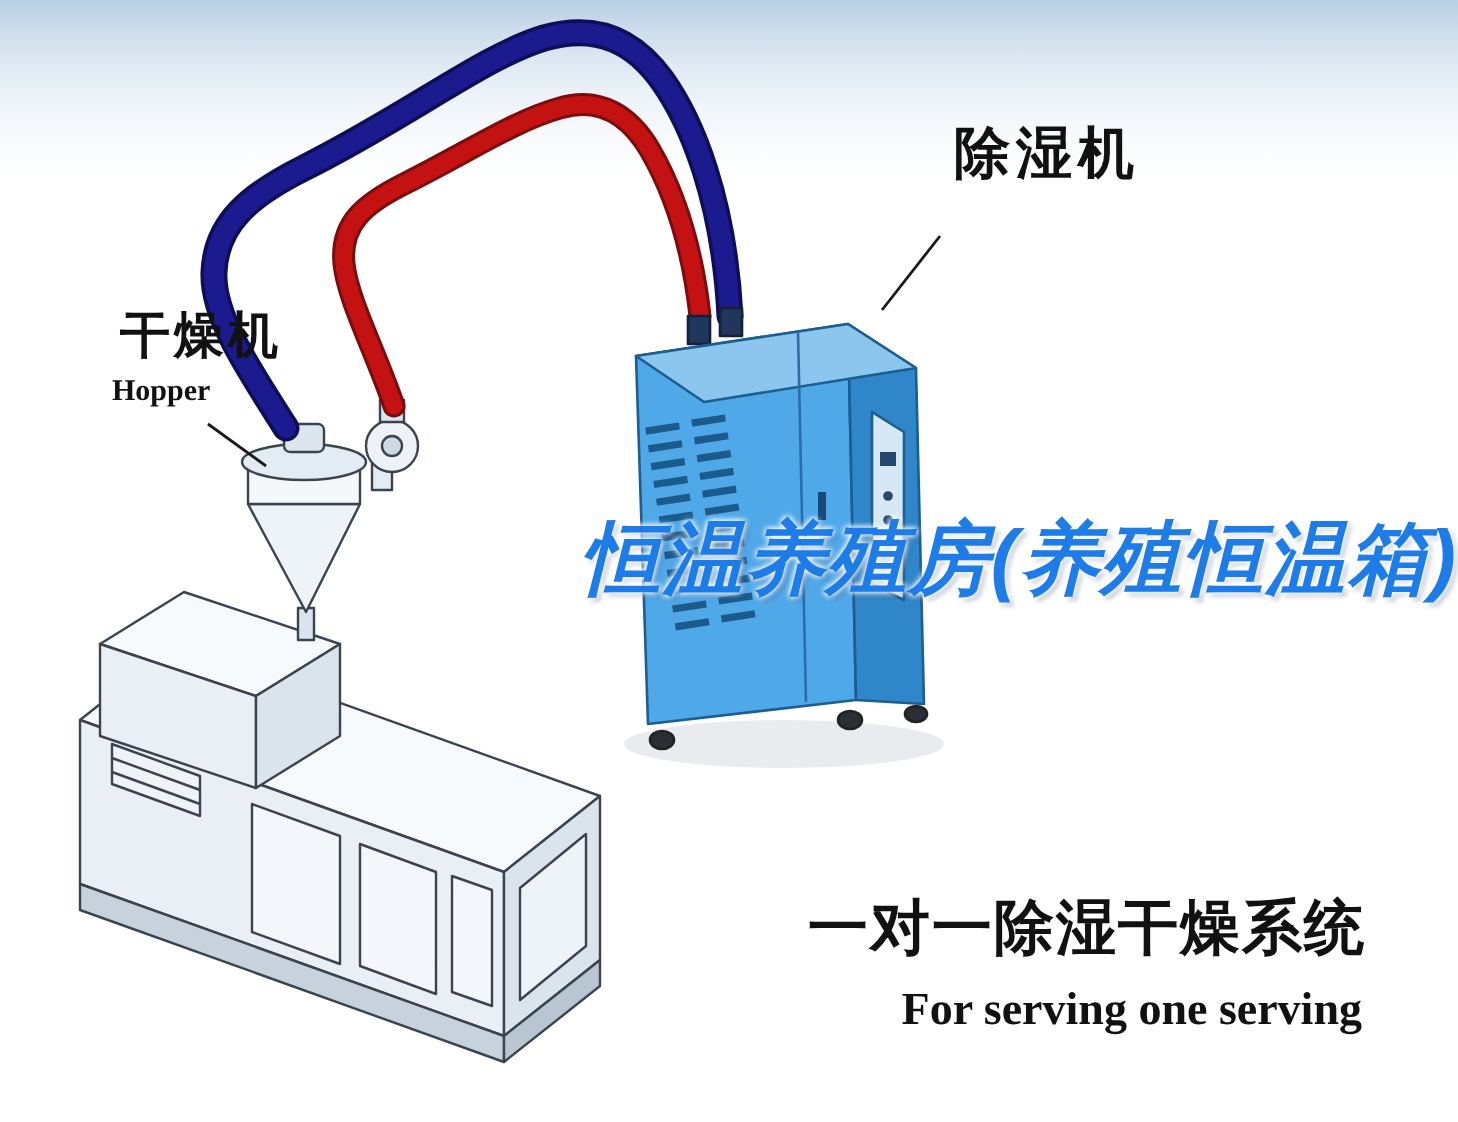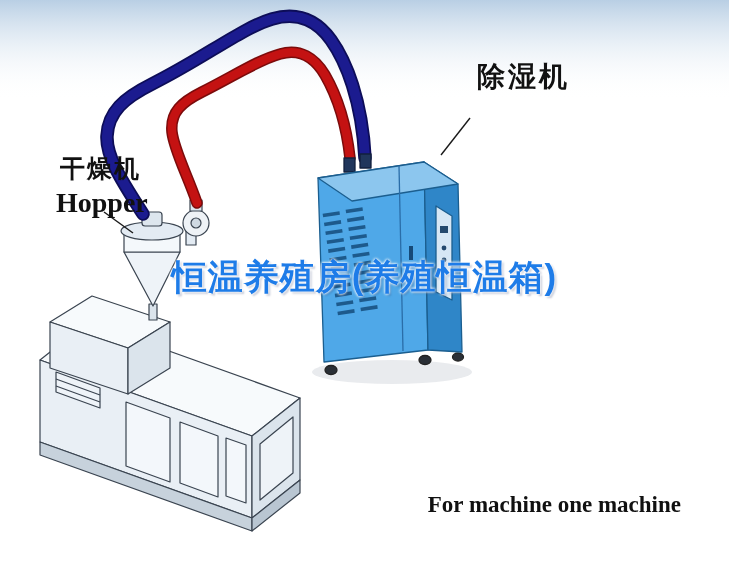--- a/index.html
+++ b/index.html
@@ -10,24 +10,24 @@
     overflow:hidden;
     font-family:"Liberation Sans",sans-serif;
   }
   .stage svg{position:absolute;left:0;top:0;}
   .label{position:absolute;color:#111;line-height:1.1;white-space:nowrap;}
   .cn-bold{font-family:"Liberation Sans",sans-serif;font-weight:bold;}
   .en-serif{font-family:"Liberation Serif",serif;font-weight:bold;}
   .dehu-cn{left:477px;top:62px;font-size:28px;letter-spacing:3px;}
   .dehu-en{left:455px;top:97px;font-size:24px;}
   .hopper-cn{left:60px;top:155px;font-size:25px;letter-spacing:2px;}
-  .hopper-en{left:56px;top:188px;font-size:28px;}
+  .hopper-en{left:56px;top:188px;font-size:15px;}
   .watermark{
-    left:0;right:0;top:258px;text-align:center;
-    font-size:35px;font-weight:bold;
+    left:0;right:0;top:258px;text-align:right;
+    font-size:40px;font-weight:bold;font-style:italic;
     color:var(--watermark_blue,#1e7ce8);
     text-shadow:0 0 3px #ffffff,0 0 3px #ffffff,2px 2px 2px rgba(10,30,90,.25);
     letter-spacing:1px;
   }
   .caption-cn{right:46px;top:448px;font-size:30px;letter-spacing:1px;}
   .caption-en{right:48px;top:492px;font-size:23px;}
 </style>
 </head>
 <body>
 
@@ -137,14 +137,15 @@
     <g stroke="#1a1a1a" stroke-width="1.4">
       <line x1="470" y1="118" x2="441" y2="155"></line>
       <line x1="104" y1="212" x2="133" y2="233"></line>
     </g>
   </svg>
 
   <div class="label cn-bold dehu-cn">除湿机</div>
   <div class="label cn-bold hopper-cn">干燥机</div>
   <div class="label en-serif hopper-en">Hopper</div>
   <div class="label watermark">恒温养殖房(养殖恒温箱)</div>
-  <div class="label en-serif caption-en">For machine one machine</div>
+  <div class="label cn-bold caption-cn">一对一除湿干燥系统</div>
+  <div class="label en-serif caption-en">For serving one serving</div>
 </div>
 
 </body></html>

